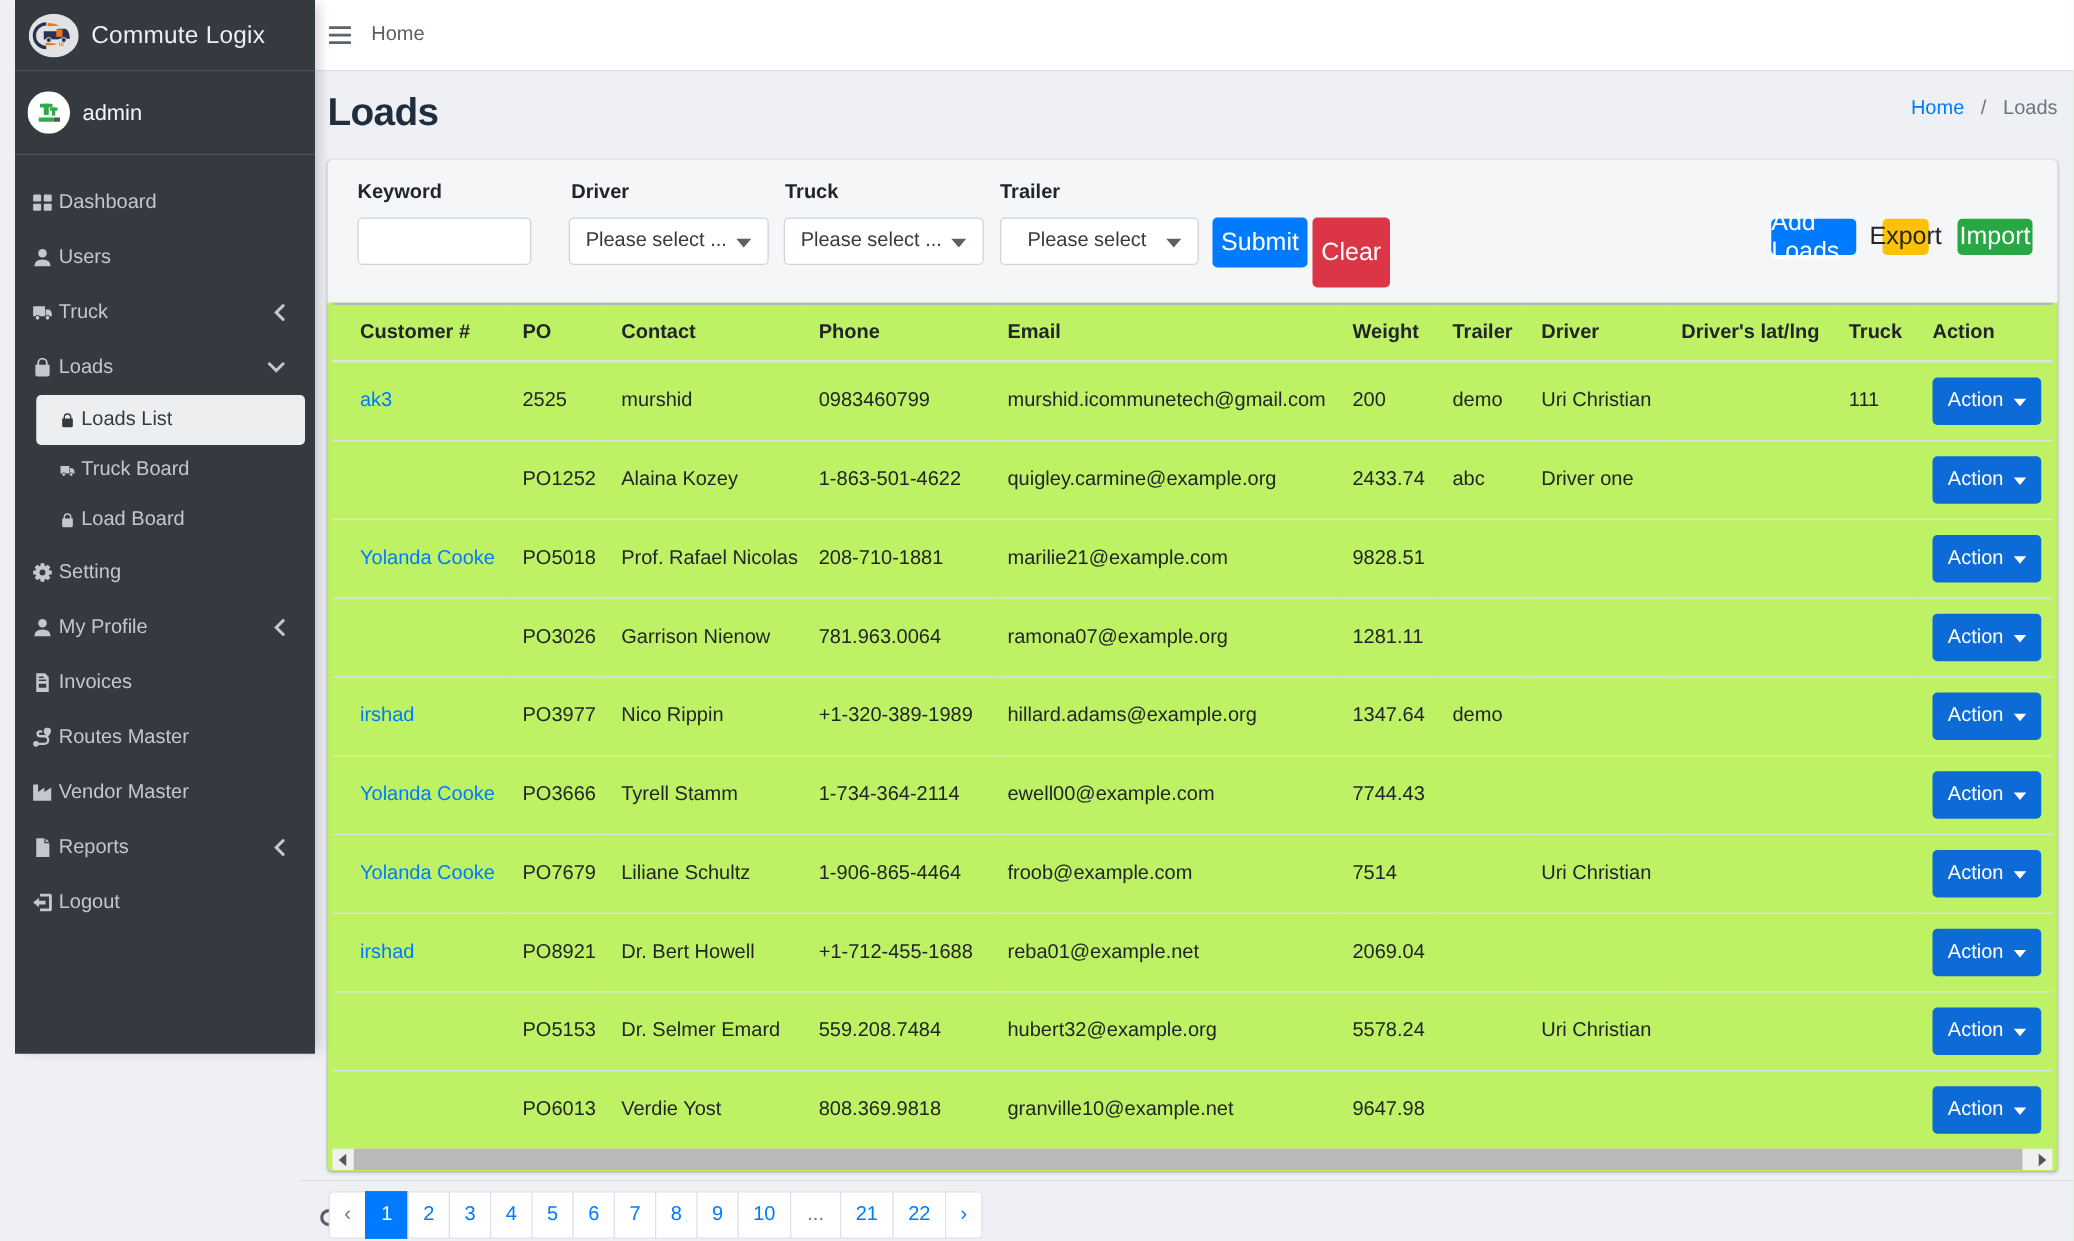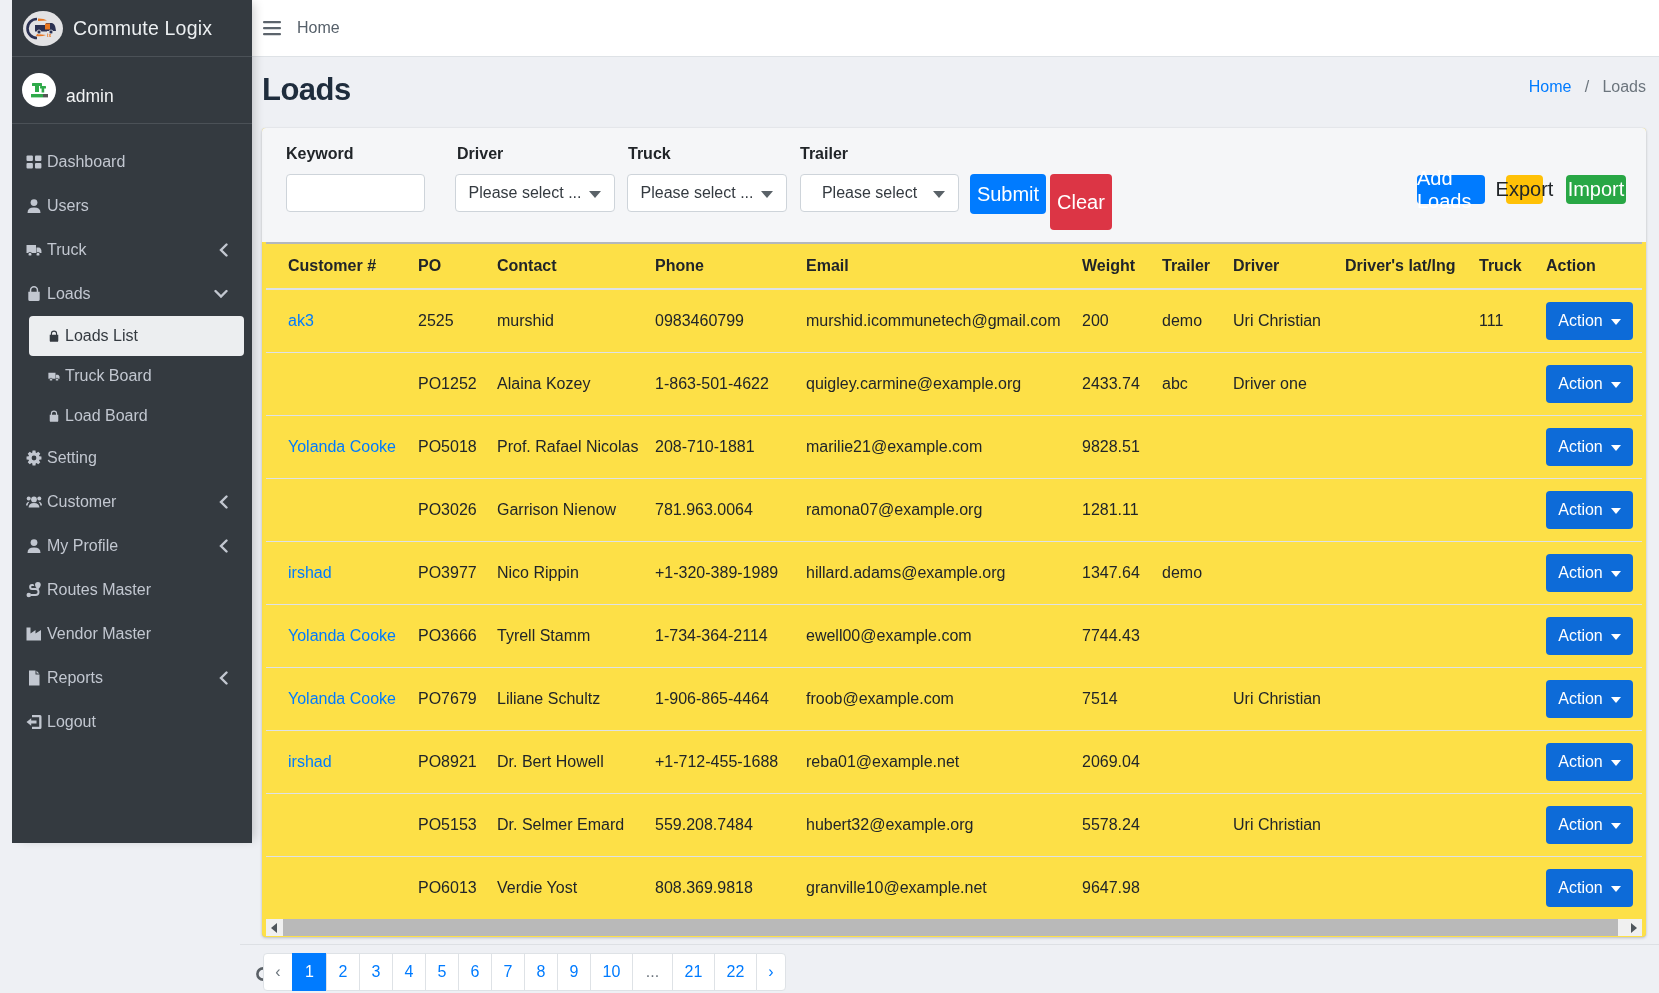--- a/index.html
+++ b/index.html
@@ -3,42 +3,42 @@
 <meta charset="utf-8">
 <style>
 * { box-sizing: border-box; margin:0; padding:0; }
 html,body { width:1659px; height:993px; overflow:hidden; }
 body { font-family:"Liberation Sans", sans-serif; font-size:16px; color:#212529; background:#eef0f4; position:relative; }
 
 #sidebar { position:absolute; left:12px; top:0; width:240px; height:843px; background:#343a40; z-index:5;
   box-shadow:5px 0 10px -3px rgba(0,0,0,0.2); }
 .brand { height:57px; border-bottom:1px solid #4b5157; display:flex; align-items:center; padding-left:11px; }
 .brand-text { color:#eceff1; font-size:19.5px; margin-left:10px; font-weight:400; letter-spacing:.2px; }
-.userpanel { display:flex; align-items:flex-end; padding:16px 0 16px 10px; border-bottom:1px solid #4b5157; }
+.userpanel { display:flex; align-items:center; padding:16px 0 16px 10px; border-bottom:1px solid #4b5157; }
 .userpanel .uname { color:#f3f4f5; margin-left:10px; font-size:17.5px; }
 #nav { padding:16px 8px 8px 8px; }
 .nitem { display:flex; align-items:center; height:44px; padding:0 6px; color:#c2c7d0; position:relative; }
 .nitem .ic { width:16px; display:flex; justify-content:flex-start; }
 .nitem .lbl { margin-left:5px; }
 .sub .ic { width:12px !important; }
 .sub { height:40px; padding-left:28px; }
 .sub.active { background:#eceef0; border-radius:4px; color:#343a40; margin-left:9px; padding-left:19px; }
 .chev { position:absolute; right:16px; top:50%; transform:translateY(-50%); }
 
 #navbar { position:absolute; left:240px; top:0; width:1419px; height:57px; background:#fff; border-bottom:1px solid #dee2e6; display:flex; align-items:center; z-index:2;}
 #navbar .burger { margin-left:23px; }
 #navbar .homelink { margin-left:16px; color:#56606a; }
 
 #content { position:absolute; left:240px; top:57px; width:1419px; height:936px; }
 .cheader { display:flex; align-items:center; justify-content:space-between; padding:0 13px 0 22px; height:71px; }
 .cheader h1 { font-size:31px; font-weight:700; color:#1f2d3d; margin-top:-6px; letter-spacing:-0.5px; }
 .crumb { font-size:16px; color:#6c757d; margin-top:-12px; }
 .crumb a { color:#007bff; text-decoration:none; }
 
-#card { position:relative; margin:0 13px 16px 22px; width:1384px; height:809px; background:#fde047; border-radius:4px;
+#card { position:relative; margin:0 13px 16px 22px; width:1384px; height:809px; background:#bef264; border-radius:4px;
   box-shadow:0 0 1px rgba(0,0,0,.125), 0 1px 3px rgba(0,0,0,.2); }
 #filter { position:relative; height:114px; background:#f5f6f8; border-radius:4px 4px 0 0; }
 #filter label { position:absolute; top:17px; font-weight:700; font-size:16px; color:#212529; }
 .ctrl { position:absolute; top:46px; height:38px; border:1px solid #ced4da; border-radius:4px; background:#fff; }
 .sel { display:flex; align-items:center; justify-content:center; color:#343a40; }
 .sel .car { position:absolute; right:13px; top:16px; width:0; height:0; border-left:6px solid transparent; border-right:6px solid transparent; border-top:7px solid #5a6268; }
 .btn { position:absolute; border:none; border-radius:4px; color:#fff; font-size:20px; font-family:inherit; display:flex; align-items:center; justify-content:center; }
 
 #tbl { margin-left:4px; width:1376px; border-collapse:collapse; table-layout:fixed; }
 #tbl th { text-align:left; font-weight:700; border-top:2px solid #b4b8bc; border-bottom:2px solid #dee2e6; height:46px; padding:0 0 0 12px; vertical-align:middle; font-size:16px; color:#212529;}
@@ -434,51 +434,41 @@
           <svg class="ic-svg" width="16" height="16" viewBox="0 0 16 16">
             <path fill="#c2c7d0" fill-rule="evenodd" d="M6.56,0.54 L9.44,0.54 L9.81,2.70 L10.46,2.97 L12.26,1.71 L14.29,3.74 L13.03,5.54 L13.30,6.19 L15.46,6.56 L15.46,9.44 L13.30,9.81 L13.03,10.46 L14.29,12.26 L12.26,14.29 L10.46,13.03 L9.81,13.30 L9.44,15.46 L6.56,15.46 L6.19,13.30 L5.54,13.03 L3.74,14.29 L1.71,12.26 L2.97,10.46 L2.70,9.81 L0.54,9.44 L0.54,6.56 L2.70,6.19 L2.97,5.54 L1.71,3.74 L3.74,1.71 L5.54,2.97 L6.19,2.70 Z M10.40,8.00 A2.4,2.4 0 1 0 5.60,8.00 A2.4,2.4 0 1 0 10.40,8.00 Z"></path>
           </svg>
         </span>
         <span class="lbl">Setting</span>
       </div>
       <div class="nitem">
         <span class="ic">
           <svg class="ic-svg" width="16" height="16" viewBox="0 0 16 16">
             <g fill="#c2c7d0">
-              <circle cx="8" cy="5.4" r="2.9"></circle>
-              <path d="M2.6 13.6 Q2.6 8.9 8 8.9 Q13.4 8.9 13.4 13.6 Z"></path>
-              <circle cx="2.7" cy="4.4" r="2"></circle>
-              <path d="M0 11.6 Q0 8 3.4 7.7 Q1.6 9.6 1.6 11.6 Z"></path>
-              <circle cx="13.3" cy="4.4" r="2"></circle>
-              <path d="M16 11.6 Q16 8 12.6 7.7 Q14.4 9.6 14.4 11.6 Z"></path>
-            </g>
-          </svg>
-        </span>
-        <span class="lbl">Customer</span>
-        <svg class="chev" width="9" height="14" viewBox="0 0 9 14">
-          <path d="M7.5 1.5 L2 7 L7.5 12.5" stroke="#c2c7d0" stroke-width="2.4" fill="none" stroke-linecap="round"></path>
-        </svg>
-      </div>
-      <div class="nitem">
-        <span class="ic">
-          <svg class="ic-svg" width="16" height="16" viewBox="0 0 16 16">
-            <g fill="#c2c7d0">
               <circle cx="8" cy="4.6" r="3.4"></circle>
               <path d="M1.5 15 Q1.5 9.6 8 9.6 Q14.5 9.6 14.5 15 Z"></path>
             </g>
           </svg>
         </span>
         <span class="lbl">My Profile</span>
         <svg class="chev" width="9" height="14" viewBox="0 0 9 14">
           <path d="M7.5 1.5 L2 7 L7.5 12.5" stroke="#c2c7d0" stroke-width="2.4" fill="none" stroke-linecap="round"></path>
         </svg>
       </div>
       <div class="nitem">
         <span class="ic">
           <svg class="ic-svg" width="16" height="16" viewBox="0 0 16 16">
+            <path fill="#c2c7d0" fill-rule="evenodd" d="M3 0.5 h7 l3 3 v12 h-10 Z M5 3.2 h4 v1.1 h-4 Z M5 5.6 h6 v1.1 h-6 Z M5 9 h6 v3.2 h-6 Z"></path>
+          </svg>
+        </span>
+        <span class="lbl">Invoices</span>
+      </div>
+      <div class="nitem">
+        <span class="ic">
+          <svg class="ic-svg" width="16" height="16" viewBox="0 0 16 16">
             <g fill="#c2c7d0">
               <circle cx="2.8" cy="13" r="2.3"></circle>
               <path d="M4.9 14 v-1.9 h4.6 a2.1 2.1 0 0 0 0 -4.2 h-3.4 a2.9 2.9 0 0 1 -0.1 -5.8 h1.4 a4.5 4.5 0 0 0 1 1.9 h-2.3 a1 1 0 0 0 0 2 h3.4 a4 4 0 0 1 0 8 Z"></path>
               <path d="M11.9 0 a2.9 2.9 0 0 1 2.9 2.9 q0 1.7 -2.9 4.9 q-2.9 -3.2 -2.9 -4.9 a2.9 2.9 0 0 1 2.9 -2.9 Z"></path>
             </g>
           </svg>
         </span>
         <span class="lbl">Routes Master</span>
       </div>
       <div class="nitem">

